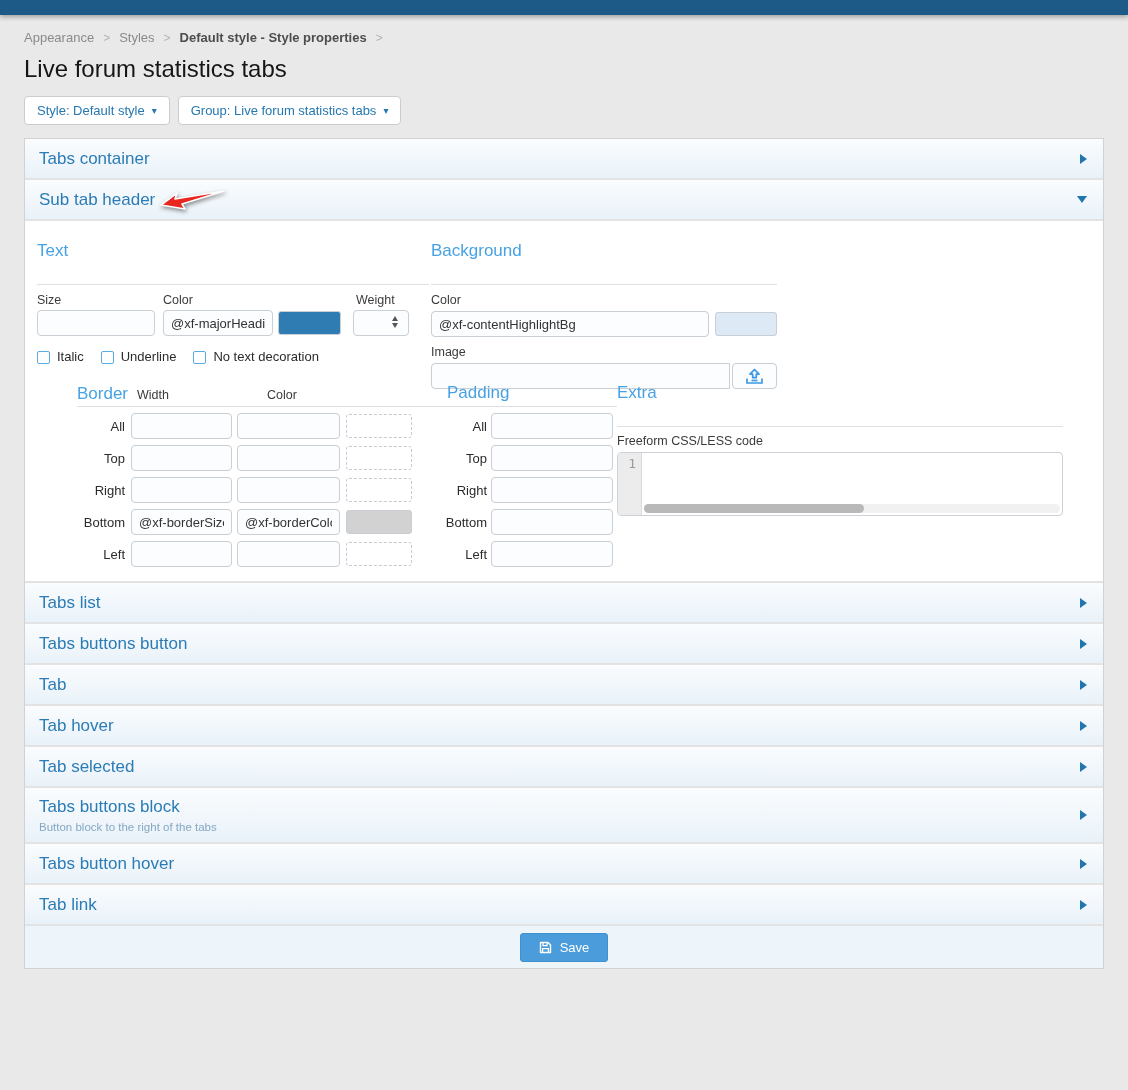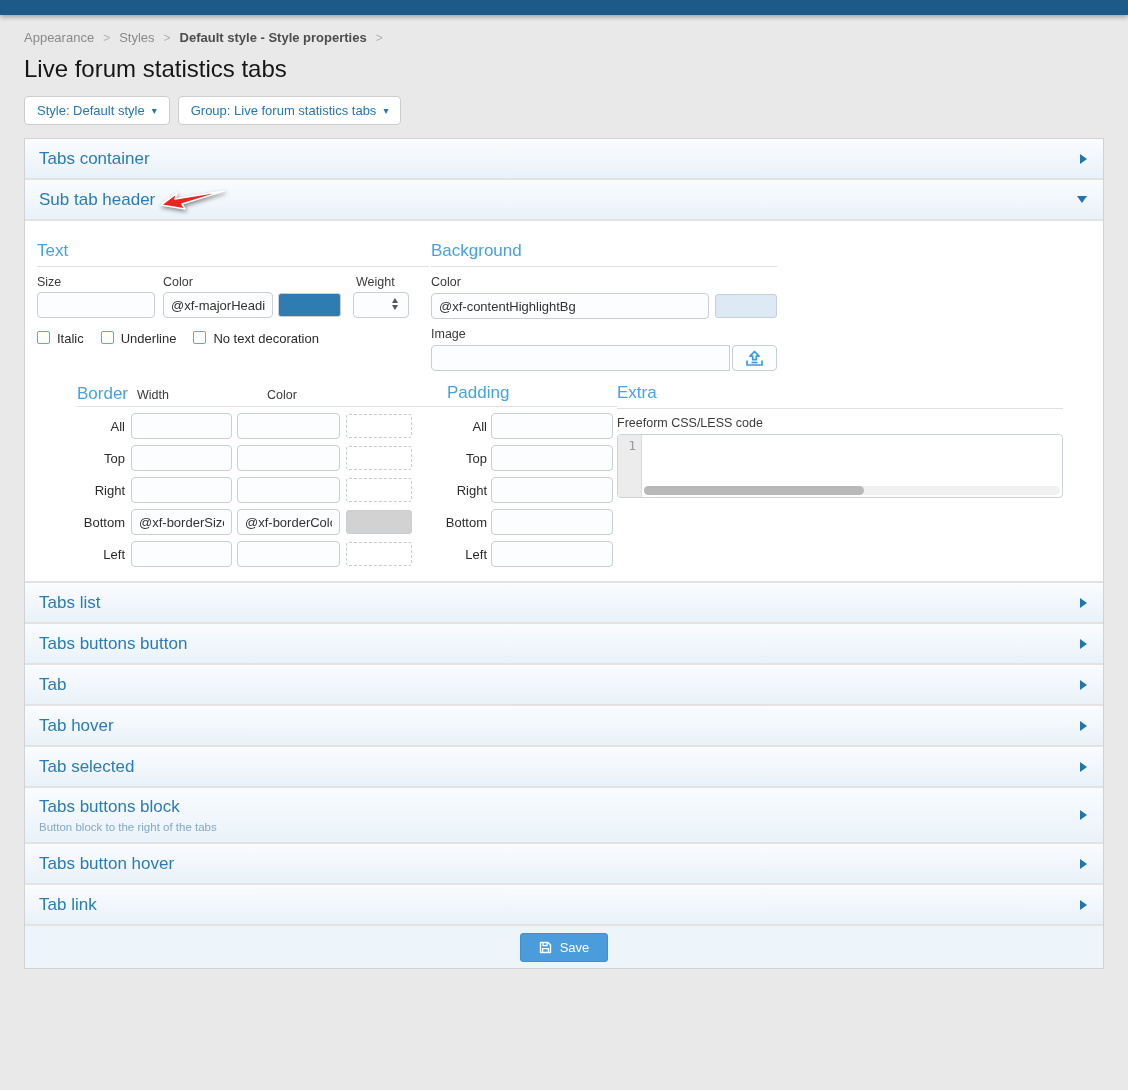--- a/index.html
+++ b/index.html
@@ -35,21 +35,21 @@
   .acc-row.tall { min-height:56px; padding-top:6px; padding-bottom:7px; }
   .acc-sub { font-size:11.5px; color:#85a8c4; margin-top:4px; }
   .chev-r { width:0; height:0; border-top:5px solid transparent; border-bottom:5px solid transparent; border-left:7px solid #2176ae; }
   .chev-d { width:0; height:0; border-left:5.5px solid transparent; border-right:5.5px solid transparent; border-top:7px solid #2176ae; }
 
   .red-arrow { margin-left:5px; margin-top:2px; filter:drop-shadow(1px 2px 2px rgba(0,0,0,.45)); }
 
   
   .panel { position:relative; height:362px; background:#fff; border-bottom:2px solid #e3e3e3; }
   .sec { position:absolute; }
-  .sec-h { font-size:17px; font-weight:400; color:#47a2e4; padding-bottom:5px; border-bottom:1px solid #e0e0e0; }
+  .sec-h { font-size:17px; font-weight:400; color:#47a2e4; padding-bottom:23px; border-bottom:1px solid #e0e0e0; }
 
   .lbl { font-size:12.5px; color:#3b3b3b; }
   .inp { height:26px; border:1px solid #c9cfd4; border-radius:4px; background:#fbfdfe; font-size:13px; color:#333;
     padding:0 7px; font-family:"Liberation Sans","DejaVu Sans",sans-serif; outline:none; }
   .inp.ta-right { text-align:right; }
   .swatch { height:24px; border-radius:3px; border:1px solid #c9cfd4; cursor:pointer; }
   .swatch.dashed { border:1px dashed #c5cbd1; background:#fff; }
 
   
   #sec-text { left:12px; top:20px; width:392px; }
@@ -59,21 +59,21 @@
   .size-input { width:118px; }
   .color-group { display:flex; align-items:center; margin-left:8px; }
   .color-text { width:110px; }
   .t-swatch { width:63px; margin-left:5px; }
   .select-box { width:56px; height:26px; margin-left:12px; border:1px solid #c9cfd4; border-radius:4px; background:#fbfdfe;
     position:relative; cursor:pointer; }
   .stepper { position:absolute; right:10px; top:5px; display:flex; flex-direction:column; gap:2px; }
   .stp-up { width:0;height:0;border-left:3.5px solid transparent;border-right:3.5px solid transparent;border-bottom:5px solid #555; }
   .stp-dn { width:0;height:0;border-left:3.5px solid transparent;border-right:3.5px solid transparent;border-top:5px solid #555; }
   .checkrow { margin-top:13px; display:flex; align-items:center; gap:17px; }
-  .checkitem { display:flex; align-items:flex-start; gap:7px; font-size:13px; color:#2b2b2b; cursor:pointer; }
+  .checkitem { display:flex; align-items:flex-end; gap:7px; font-size:13px; color:#2b2b2b; cursor:pointer; }
   .cb { width:13px; height:13px; border:1.5px solid #58abe3; border-radius:2px; background:#fff; flex:0 0 auto; }
 
   
   #sec-bg { left:406px; top:20px; width:346px; }
   .bg-row { display:flex; align-items:center; margin-top:4px; }
   .bg-color-input { width:278px; }
   .bg-swatch { width:62px; margin-left:6px; }
   .bg-img-input { width:299px; border-top-right-radius:0; border-bottom-right-radius:0; }
   .upload-btn { width:45px; height:26px; margin-left:2px; border:1px solid #c9cfd4; border-radius:4px; background:#fbfdfe;
     display:flex; align-items:center; justify-content:center; cursor:pointer; }

